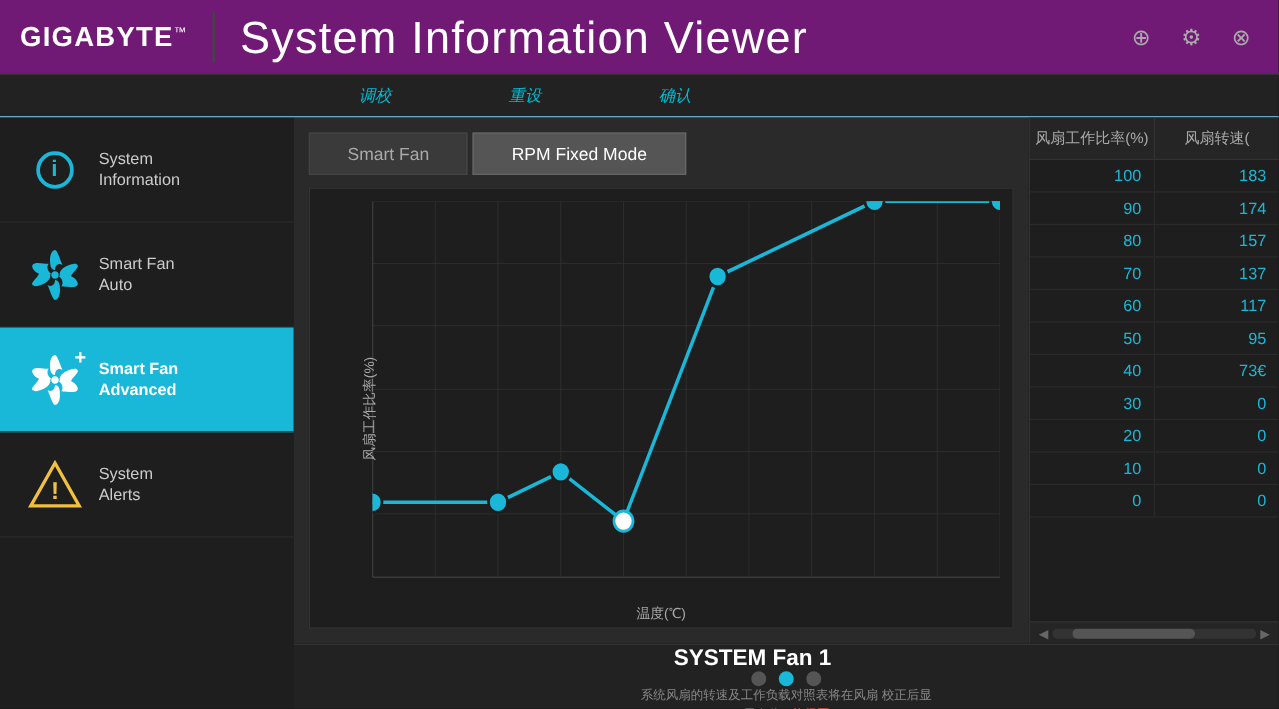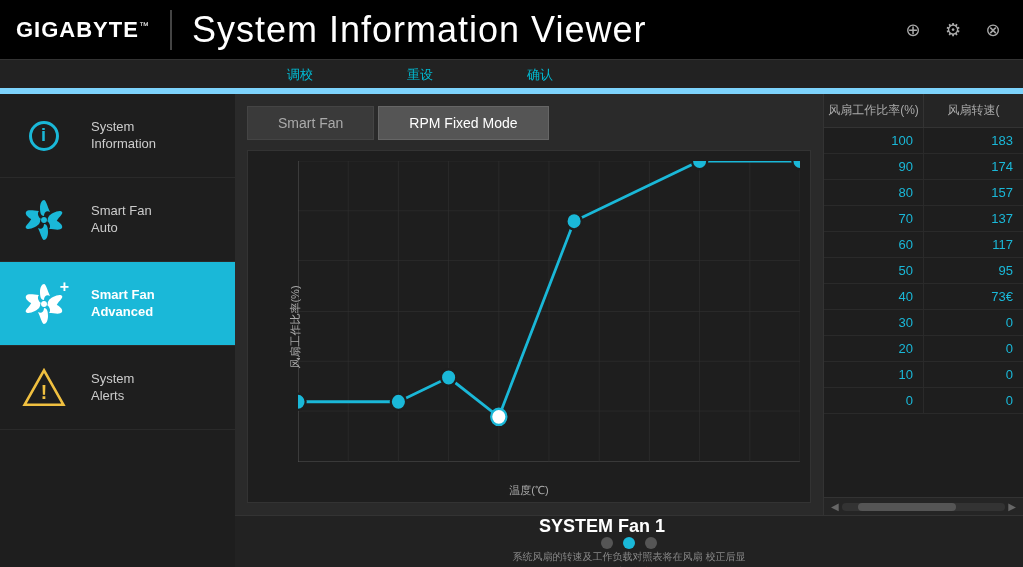--- a/index.html
+++ b/index.html
@@ -9,21 +9,21 @@
       background: #1a1a1a;
       font-family: Arial, sans-serif;
       overflow: hidden;
       color: #fff;
     }
 
     
     .header {
       display: flex;
       align-items: center;
-      background: #000000;
+      background: #701a75;
       height: 60px;
       padding: 0 16px;
       border-bottom: 1px solid #333;
     }
     .header-logo {
       font-size: 22px;
       font-weight: 900;
       color: #fff;
       letter-spacing: 1px;
       margin-right: 20px;
@@ -59,23 +59,25 @@
       color: #aaa;
       font-size: 18px;
       cursor: pointer;
     }
 
     
     .toolbar {
       display: flex;
       background: #222;
       height: 34px;
+      align-items: center;
       padding: 0 240px 0 240px;
       gap: 0;
-      border-bottom: 6px solid #7dd3fc;
+      border-bottom: 1px solid #7dd3fc;
+      font-style: italic;
     }
     .toolbar-btn {
       flex: 1;
       text-align: center;
       font-size: 13px;
       color: #00bcd4;
       cursor: pointer;
       padding: 6px 20px;
       max-width: 120px;
     }
@@ -108,21 +110,21 @@
       height: 55px;
       display: flex;
       align-items: center;
       justify-content: center;
       flex-shrink: 0;
     }
     .sidebar-label {
       font-size: 13px;
       color: #ccc;
       line-height: 1.3;
-      margin-left: 20px;
+      margin-left: 8px;
     }
     .sidebar-item.active .sidebar-label { color: #fff; font-weight: bold; }
 
     
     .icon-info {
       width: 30px;
       height: 30px;
       border: 3px solid #1ab8d8;
       border-radius: 50%;
       display: flex;

